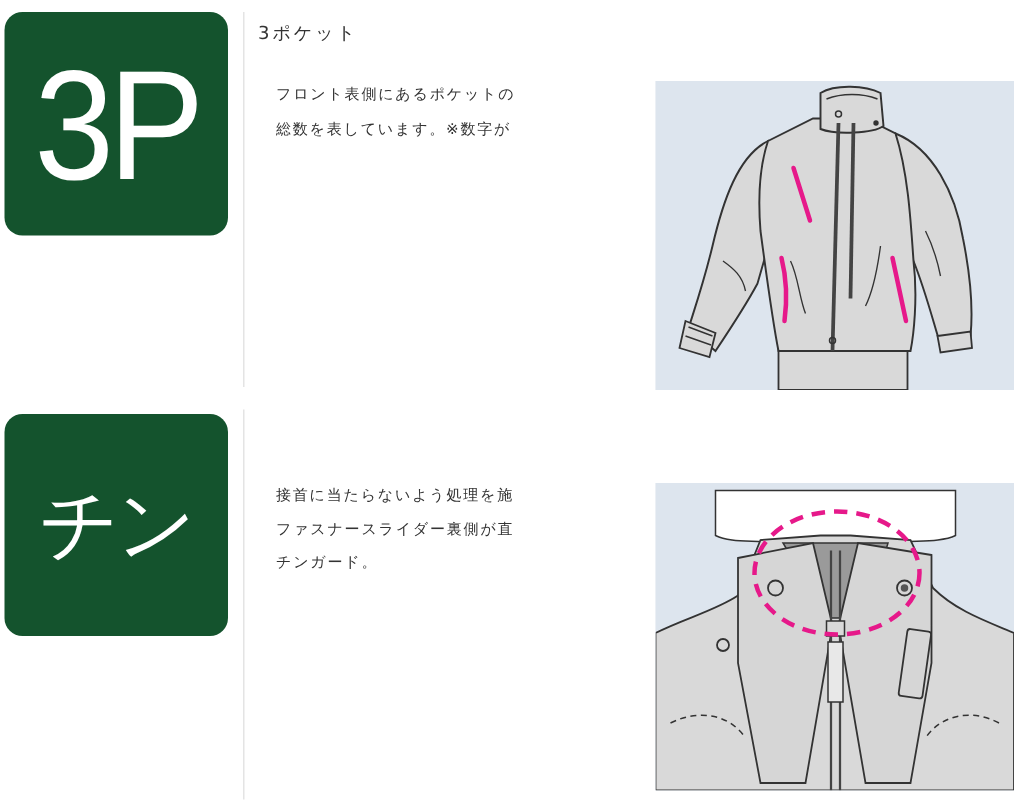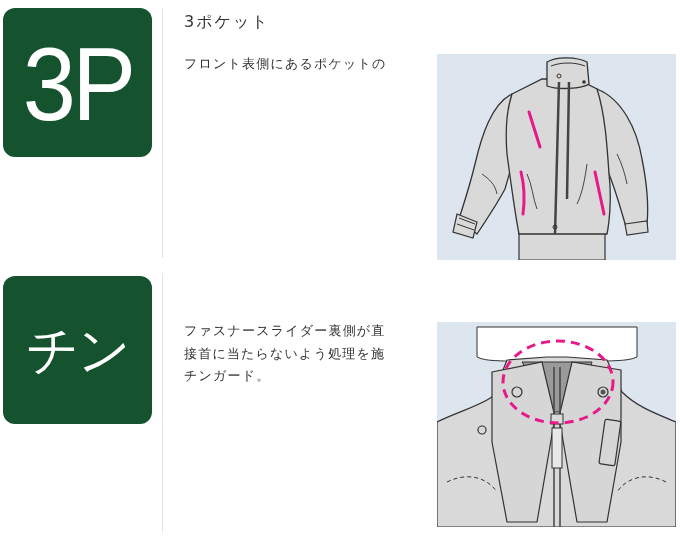--- a/index.html
+++ b/index.html
@@ -65,35 +65,35 @@
       position: absolute;
       left: 162px;
       width: 1px;
       background: #e4e4e4;
     }
     .feature-1 .divider { top: 8px; height: 250px; }
     .feature-2 .divider { top: 5px; height: 260px; }
 
     .title {
       position: absolute;
-      left: 184px;
-      font-size: 16px;
+      left: 172px;
+      font-size: 12px;
       line-height: 24px;
       color: #333333;
       letter-spacing: 2px;
       white-space: nowrap;
     }
     .feature-1 .title { top: 10px; }
     .feature-2 .title { top: 12px; }
 
     .desc {
       position: absolute;
       left: 184px;
       width: 230px;
-      font-size: 13px;
+      font-size: 10px;
       line-height: 22.5px;
       color: #333333;
       letter-spacing: 1.2px;
     }
     .desc-line { display: block; white-space: nowrap; }
     .feature-1 .desc { top: 53px; }
     .feature-2 .desc { top: 52px; }
 
     .illustration {
       position: absolute;
@@ -110,20 +110,21 @@
 <body>
 
 <section class="feature feature-1">
   <div class="badge">
     <span class="badge-3p-text">3P</span>
   </div>
   <div class="divider"></div>
   <h2 class="title" style="margin:0;font-weight:400;">3ポケット</h2>
   <p class="desc" style="margin:0;">
     <span class="desc-line">フロント表側にあるポケットの</span>
+    <span class="desc-line">総数を表しています。※数字が</span>
   </p>
   <div class="illustration">
     <svg viewBox="0 0 239 206" xmlns="http://www.w3.org/2000/svg">
       <rect width="239" height="206" fill="#dde5ee"></rect>
 
       <path d="M82 178 L82 206 L168 206 L168 178 Z" fill="#d9d9d9" stroke="#333" stroke-width="1.2"></path>
 
       <path d="M75 40 C55 50 45 80 38 110 C32 135 25 155 22 165 L40 180 C50 165 60 150 68 135 L78 100 Z" fill="#d9d9d9" stroke="#333" stroke-width="1.3"></path>
 
       <path d="M160 35 C185 45 200 75 205 105 C210 130 212 150 210 170 L190 176 C185 160 180 140 172 120 L162 90 Z" fill="#d9d9d9" stroke="#333" stroke-width="1.3"></path>
@@ -154,22 +155,22 @@
     </svg>
   </div>
 </section>
 
 <section class="feature feature-2">
   <div class="badge">
     <span class="badge-jp-line">チン</span>
   </div>
   <div class="divider"></div>
   <p class="desc" style="margin:0;">
+    <span class="desc-line">接首に当たらないよう処理を施</span>
     <span class="desc-line">ファスナースライダー裏側が直</span>
-    <span class="desc-line">接首に当たらないよう処理を施</span>
     <span class="desc-line">チンガード。</span>
   </p>
   <div class="illustration">
     <svg viewBox="0 0 239 205" xmlns="http://www.w3.org/2000/svg">
       <rect width="239" height="205" fill="#dde5ee"></rect>
 
       <path d="M40 5 L200 5 L200 35 C190 40 170 38 160 40 L80 40 C65 38 50 40 40 35 Z" fill="#ffffff" stroke="#333" stroke-width="1"></path>
 
       <path d="M0 100 C20 90 40 85 55 75 L70 38 L110 35 L130 35 L170 38 L185 70 C200 85 220 92 239 100 L239 205 L0 205 Z" fill="#d9d9d9" stroke="#333" stroke-width="1.2"></path>
 

